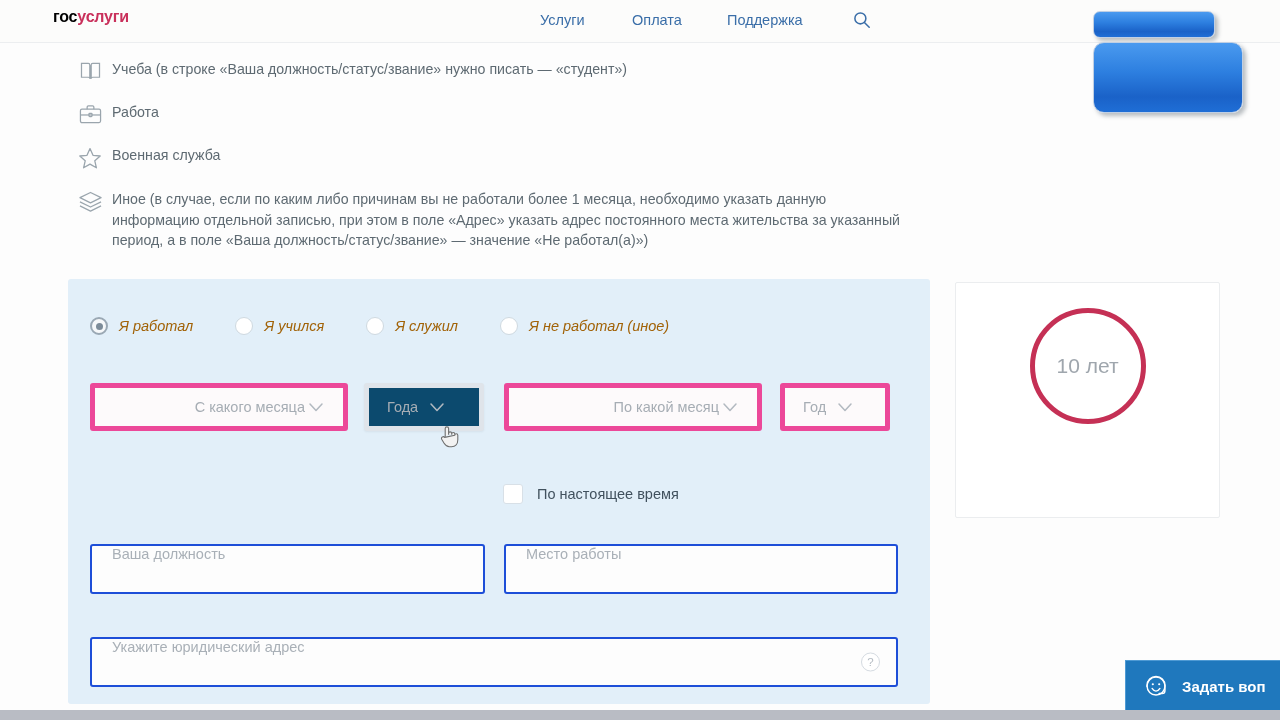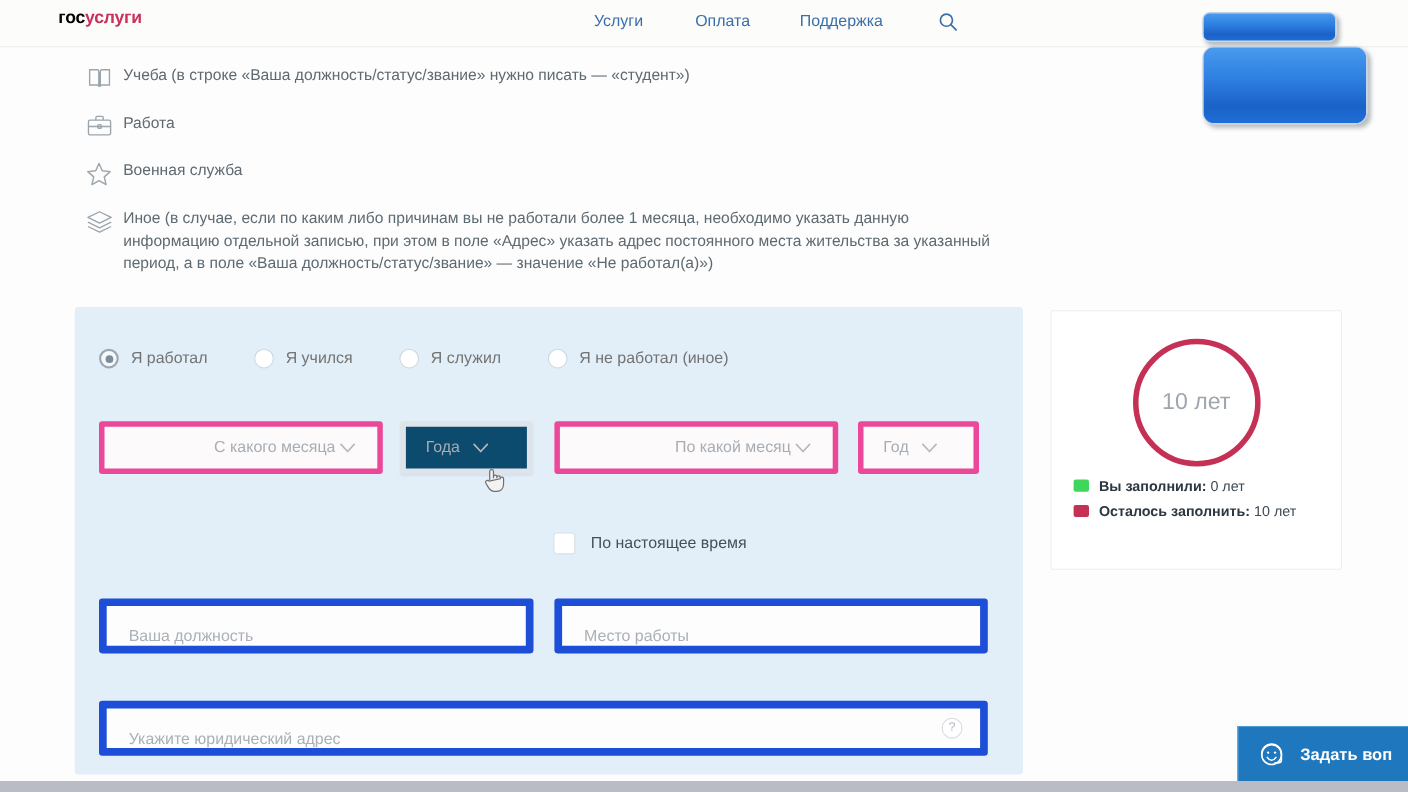--- a/index.html
+++ b/index.html
@@ -125,21 +125,22 @@
   .radio-circle.checked::after {
     content: "";
     position: absolute;
     left: 3.5px; top: 3.5px;
     width: 7px; height: 7px;
     border-radius: 50%;
     background: #7d8c99;
   }
   .radio-label {
     font-size: 14.5px;
-    color: #737373;
+    color: #a16207;
+    font-style: italic;
   }
 
   
   .select {
     position: absolute;
     background: #fdfafb;
     border: 5px solid #ec4899;
     border-radius: 3px;
     height: 48px;
     display: flex;
@@ -185,24 +186,24 @@
     border-radius: 3px;
     margin-right: 14px;
     flex: 0 0 auto;
   }
   #checkbox-label { font-size: 14.5px; color: #41515e; white-space: nowrap; }
 
   
   .text-input {
     position: absolute;
     background: #fdfdfd;
-    border: 7px solid #1d4ed8;
+    border: 2px solid #1d4ed8;
     border-radius: 3px;
     height: 50px;
-    display: flex; align-items: flex-end;
+    display: flex; align-items: flex-start;
     cursor: text;
   }
   .text-input .ph {
     font-size: 14.5px;
     color: #a9b0b7;
     padding-left: 20px;
     white-space: nowrap;
   }
   #inp-position { left: 22px;  top: 265px; width: 395px; }
   #inp-workplace{ left: 436px; top: 265px; width: 394px; }
@@ -466,32 +467,20 @@
     </div>
 
   </div>
 
   <div id="progress-card">
     <div id="progress-ring-wrap">
       <div id="progress-ring"></div>
       <div id="progress-center">10 лет</div>
     </div>
 
-    <div id="progress-legend">
-      <div class="legend-row">
-        <span class="legend-swatch green"></span>
-        <span class="legend-text"><b>Вы заполнили:</b>
-          <span>0 лет</span></span>
-      </div>
-      <div class="legend-row">
-        <span class="legend-swatch red"></span>
-        <span class="legend-text"><b>Осталось заполнить:</b>
-          <span>10 лет</span></span>
-      </div>
-    </div>
   </div>
 
   <div id="chat-widget">
     <span id="chat-icon">
       <svg viewBox="0 0 30 30" width="28" height="28" fill="none" stroke="#ffffff" stroke-width="1.5">
         <circle cx="15" cy="14" r="9.6"></circle>
         <circle cx="11.6" cy="12" r="1.15" fill="#ffffff" stroke="none"></circle>
         <circle cx="18.4" cy="12" r="1.15" fill="#ffffff" stroke="none"></circle>
         <path d="M10.8 16.6c1.2 1.9 2.6 2.8 4.2 2.8s3-.9 4.2-2.8" stroke-linecap="round"></path>
         <path d="M5.4 14.4v-1.2a9.6 9.6 0 0 1 19.2 0v1.2" stroke-linecap="round"></path>

